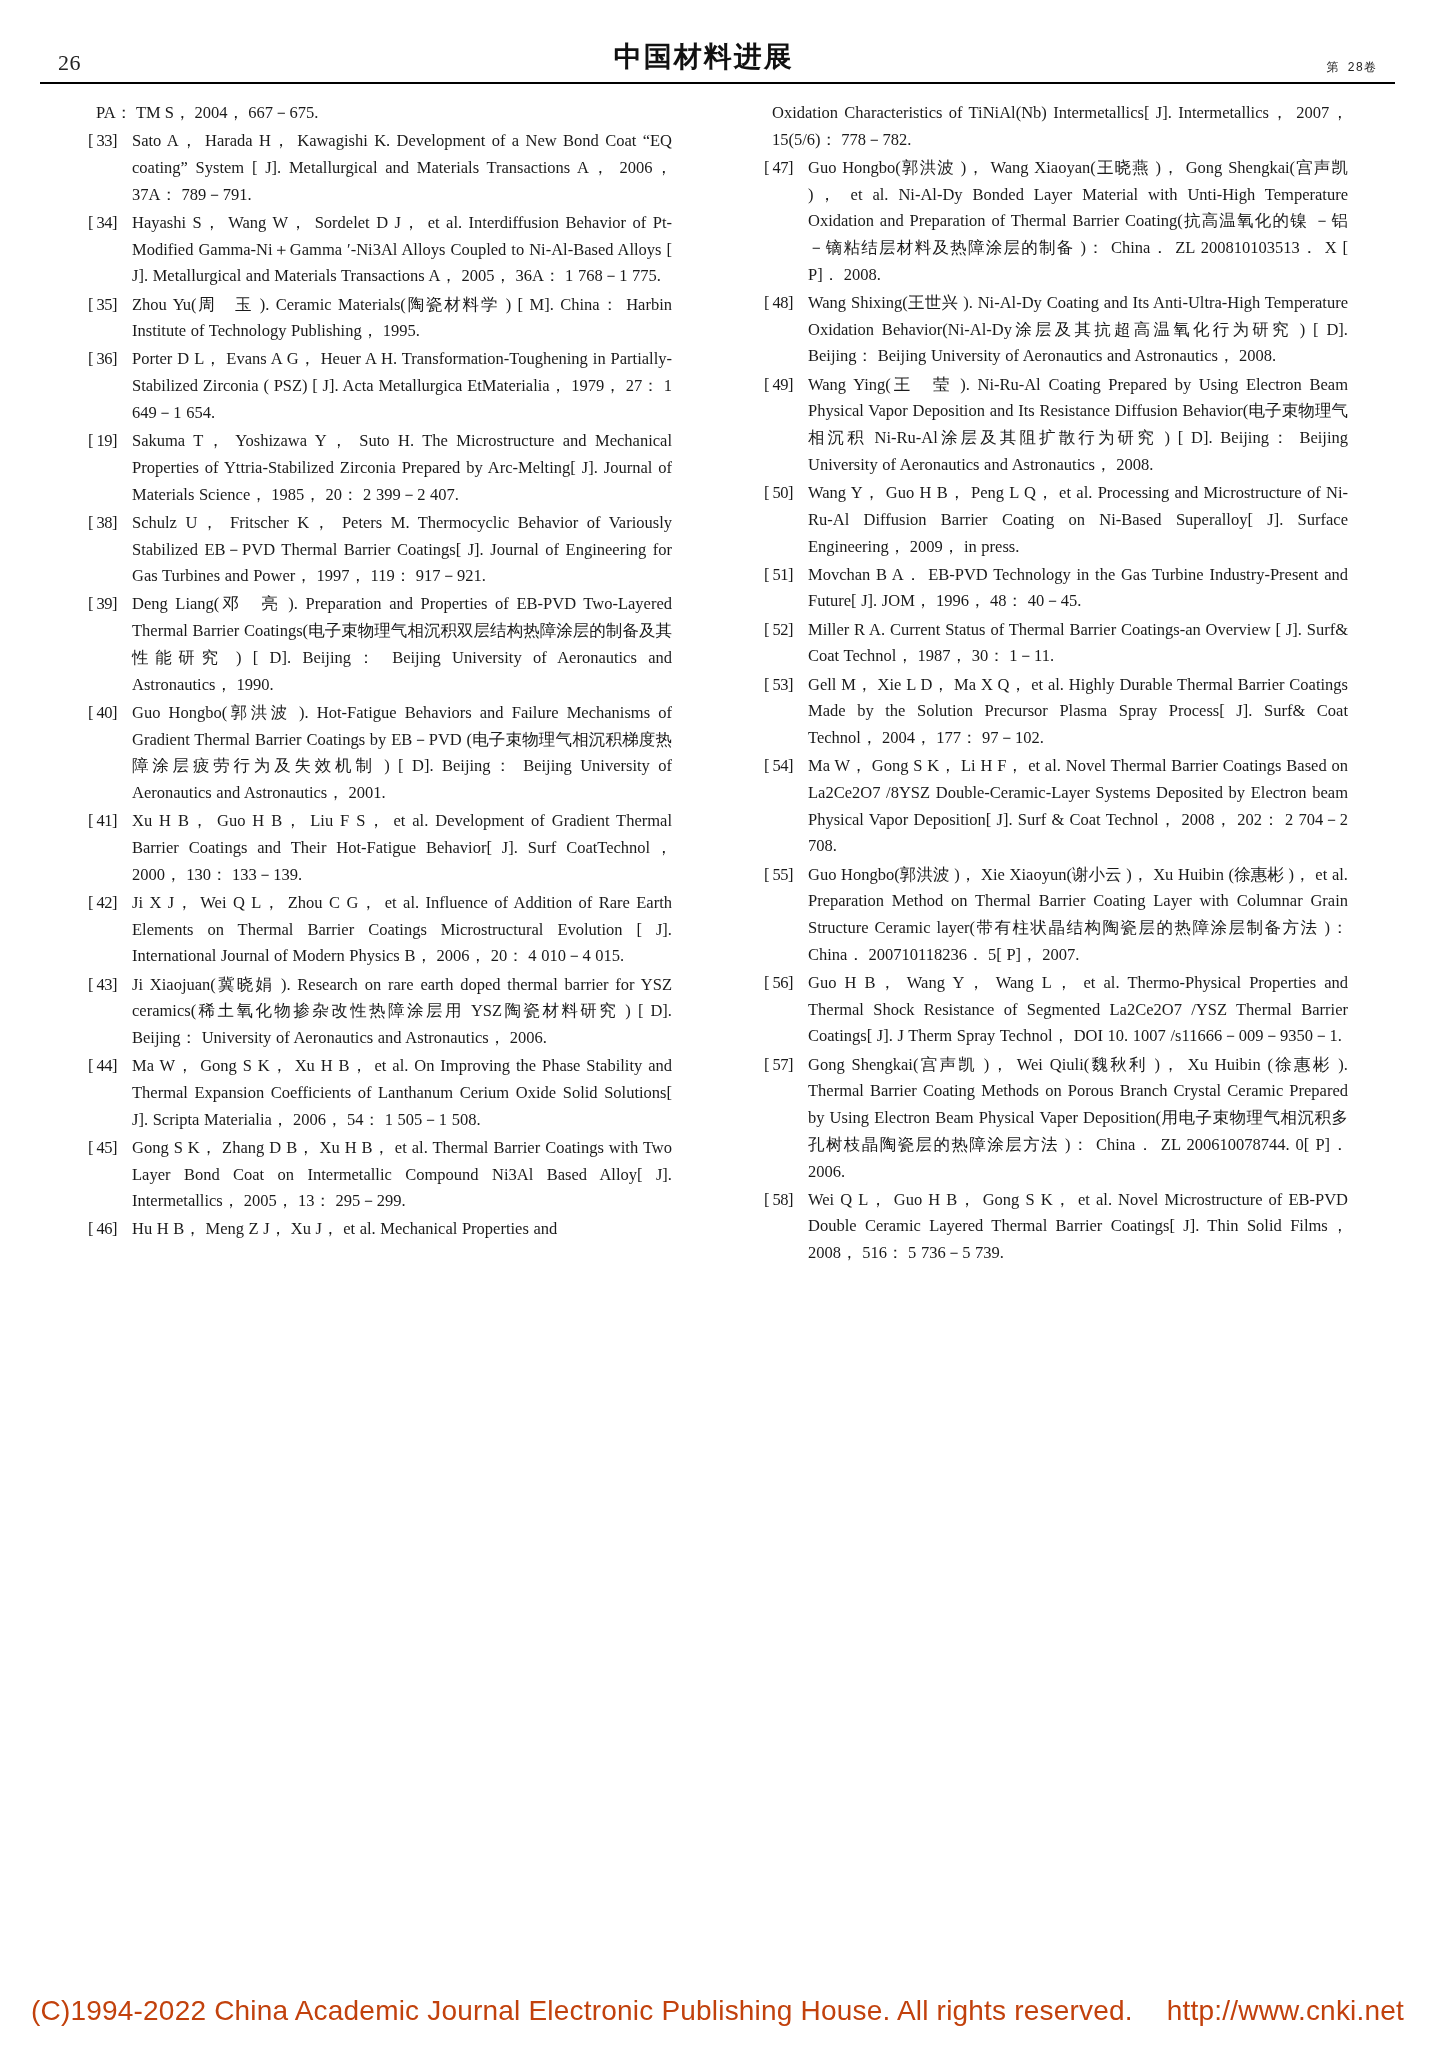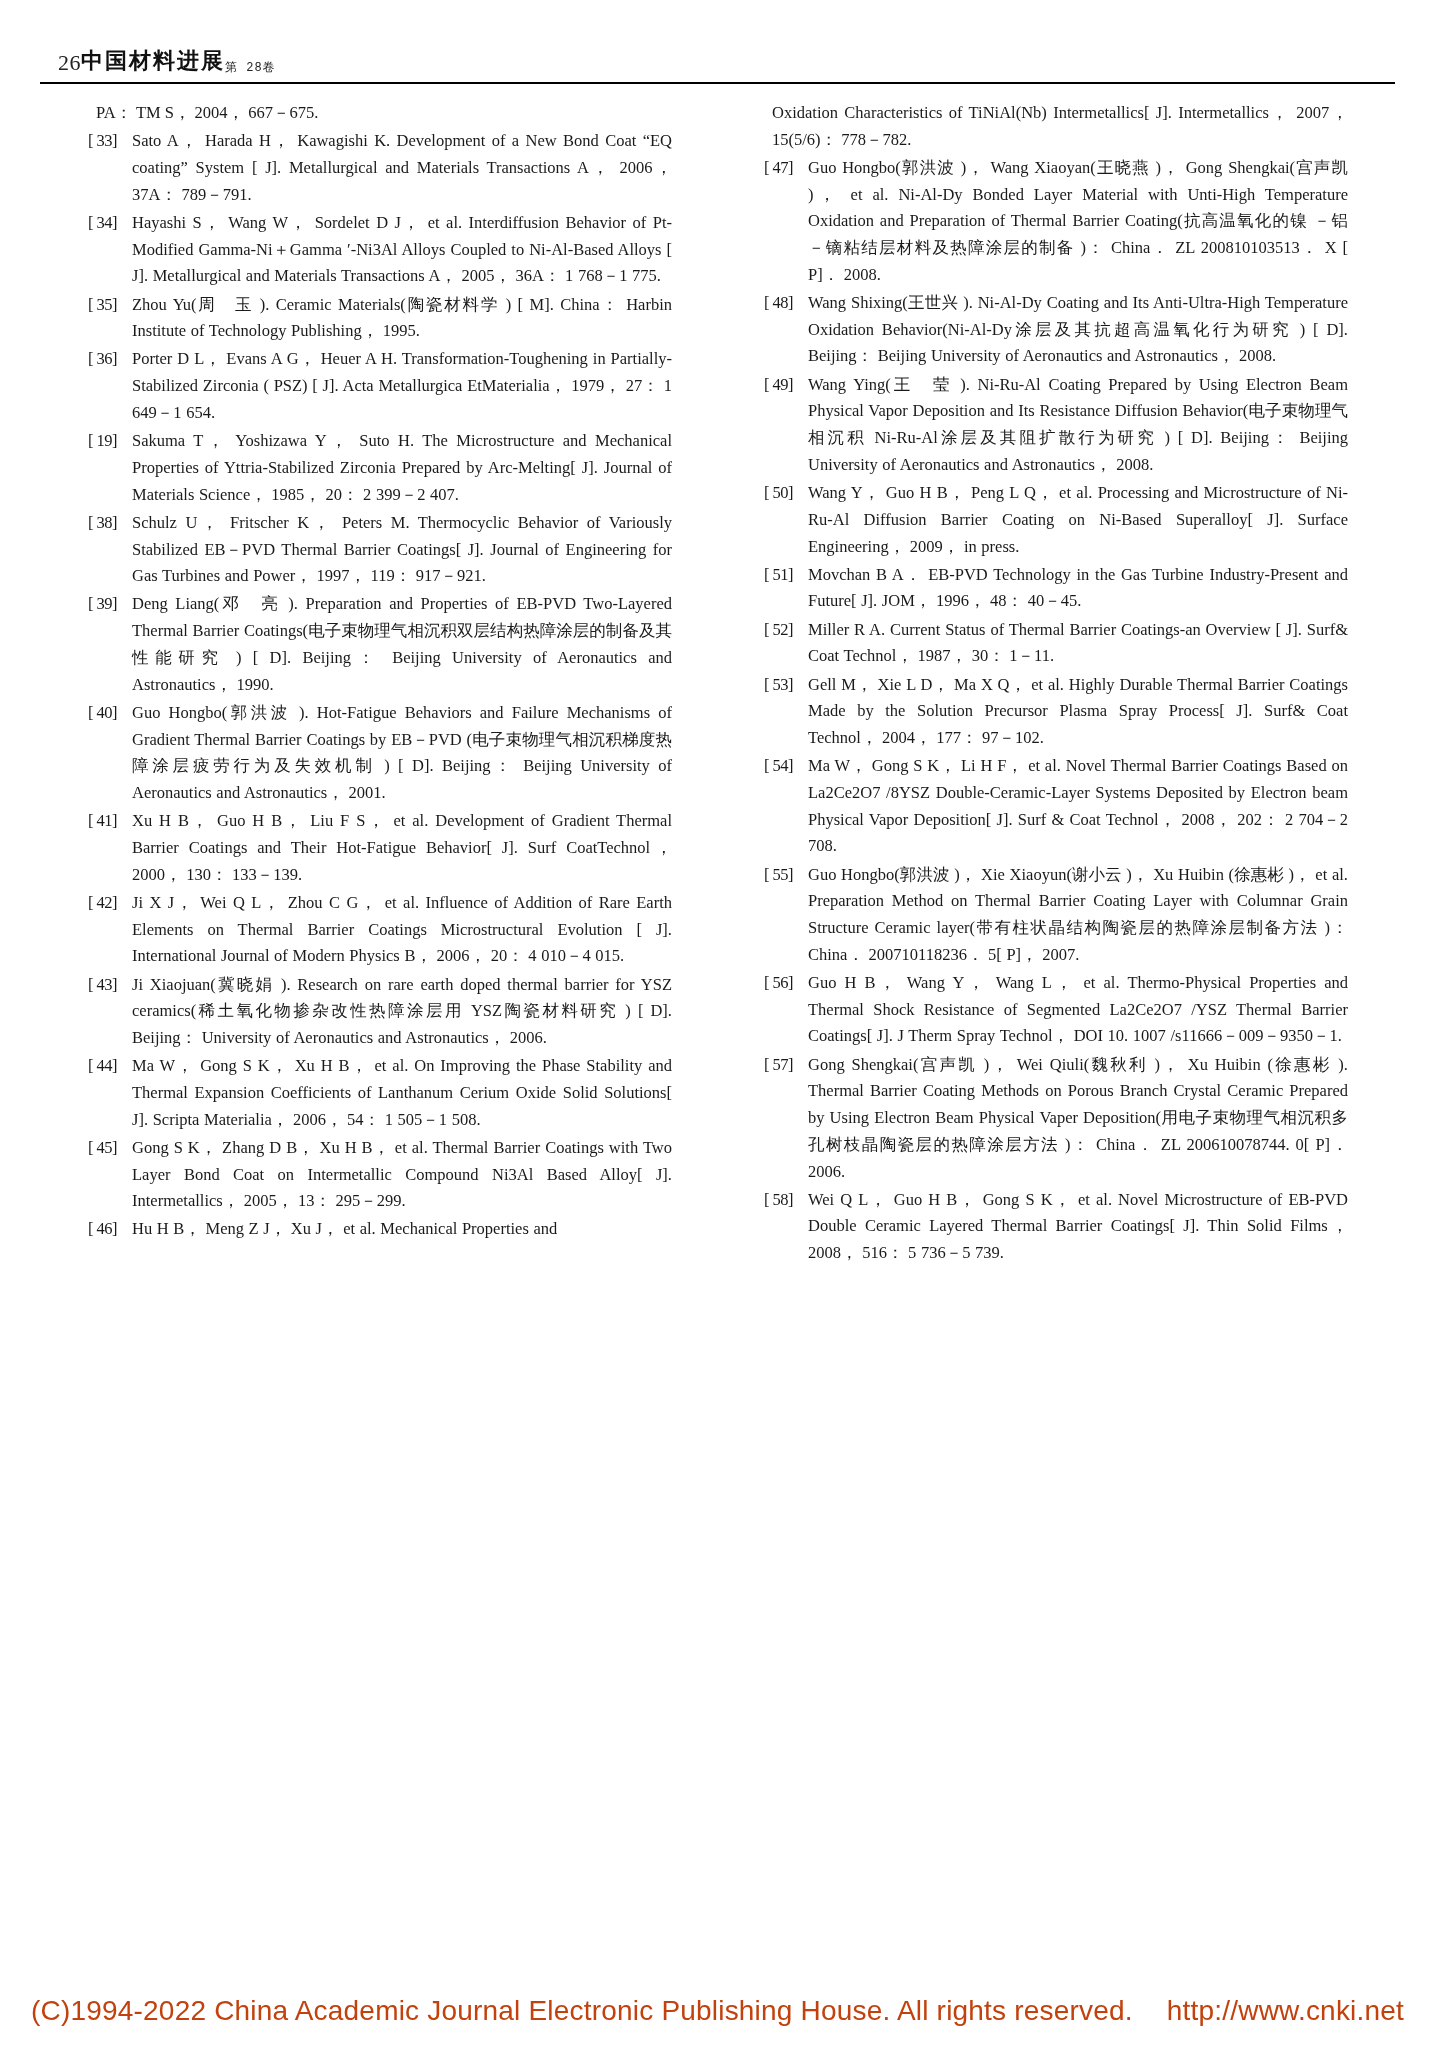--- a/index.html
+++ b/index.html
@@ -23,31 +23,32 @@
   }
   
   .header {
     position: absolute;
     top: 40px;
     left: 58px;
     right: 58px;
     height: 36px;
     display: flex;
     align-items: flex-end;
+    justify-content: space-between;
     font-size: 21px;
     letter-spacing: 0.5px;
   }
   .header .page-num {
     font-family: "Liberation Serif", serif;
     font-size: 22px;
     color: #222;
   }
   .header .journal-title {
     font-family: "DejaVu Sans", sans-serif;
-    font-size: 22px;
+    font-size: 28px;
     font-weight: 600;
     color: #111;
     letter-spacing: 2px;
   }
   .header .volume {
     font-family: Liberation Mono, monospace;
     font-size: 12px;
     color: #222;
     letter-spacing: 1px;
   }

